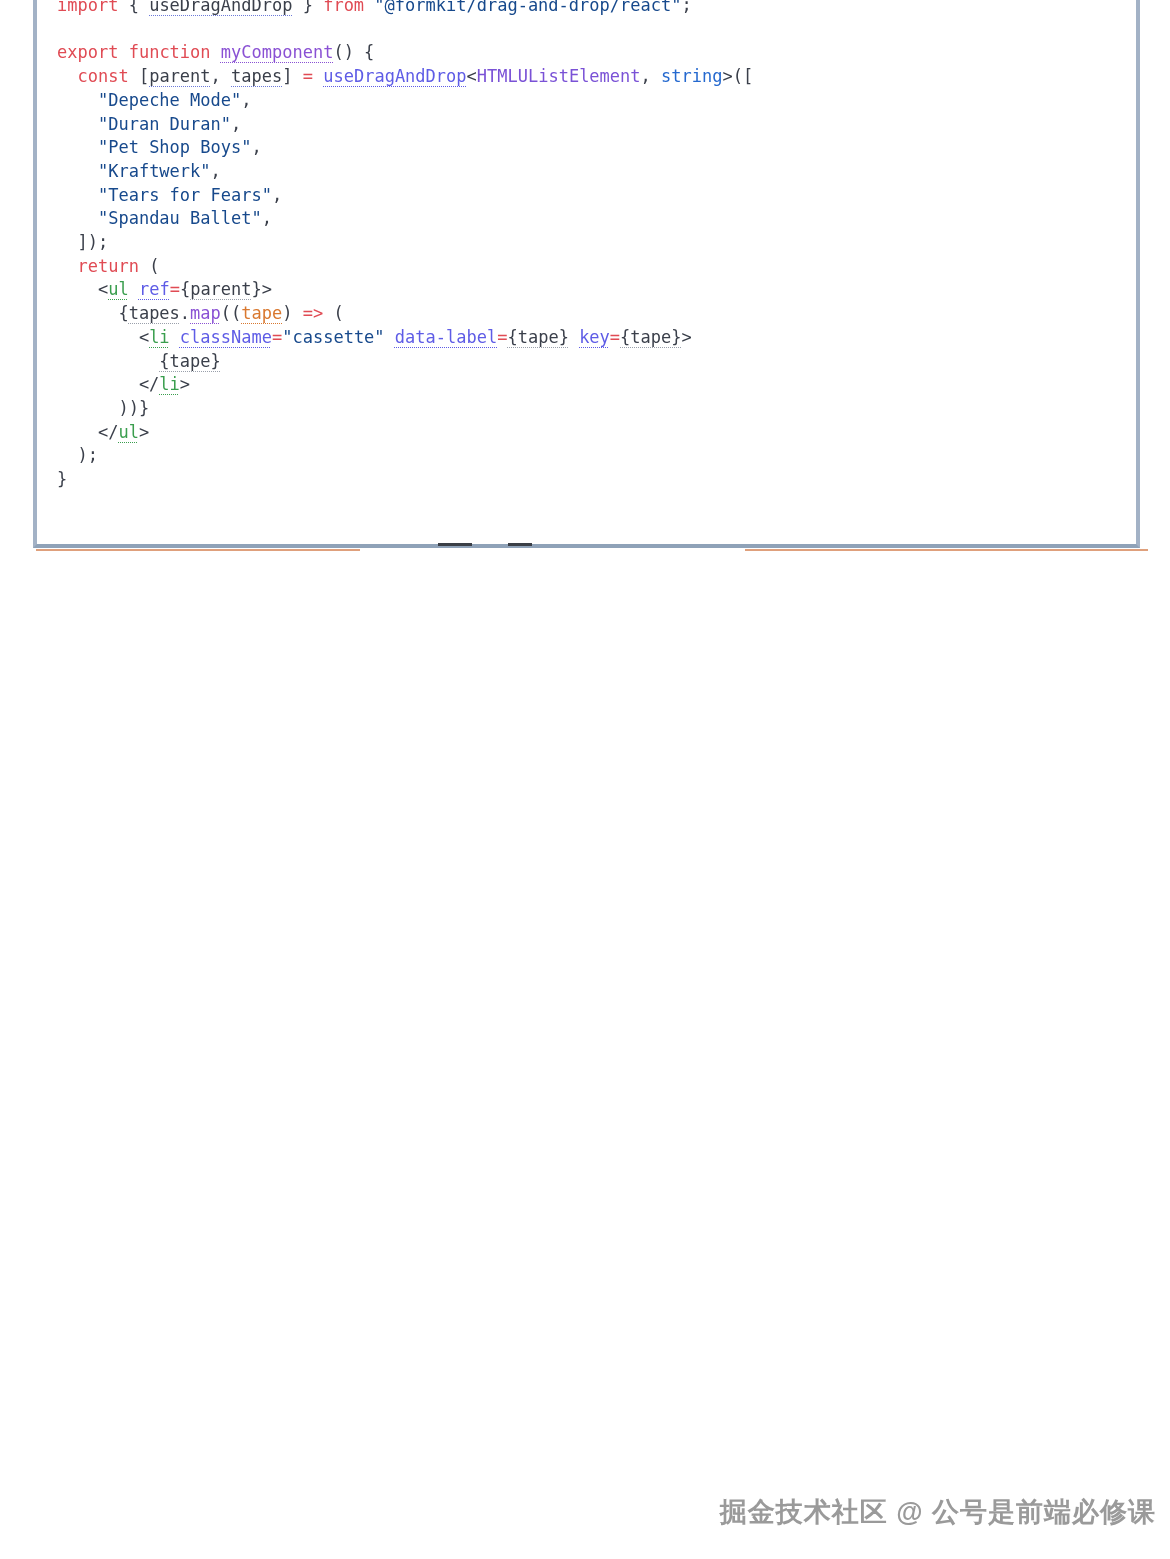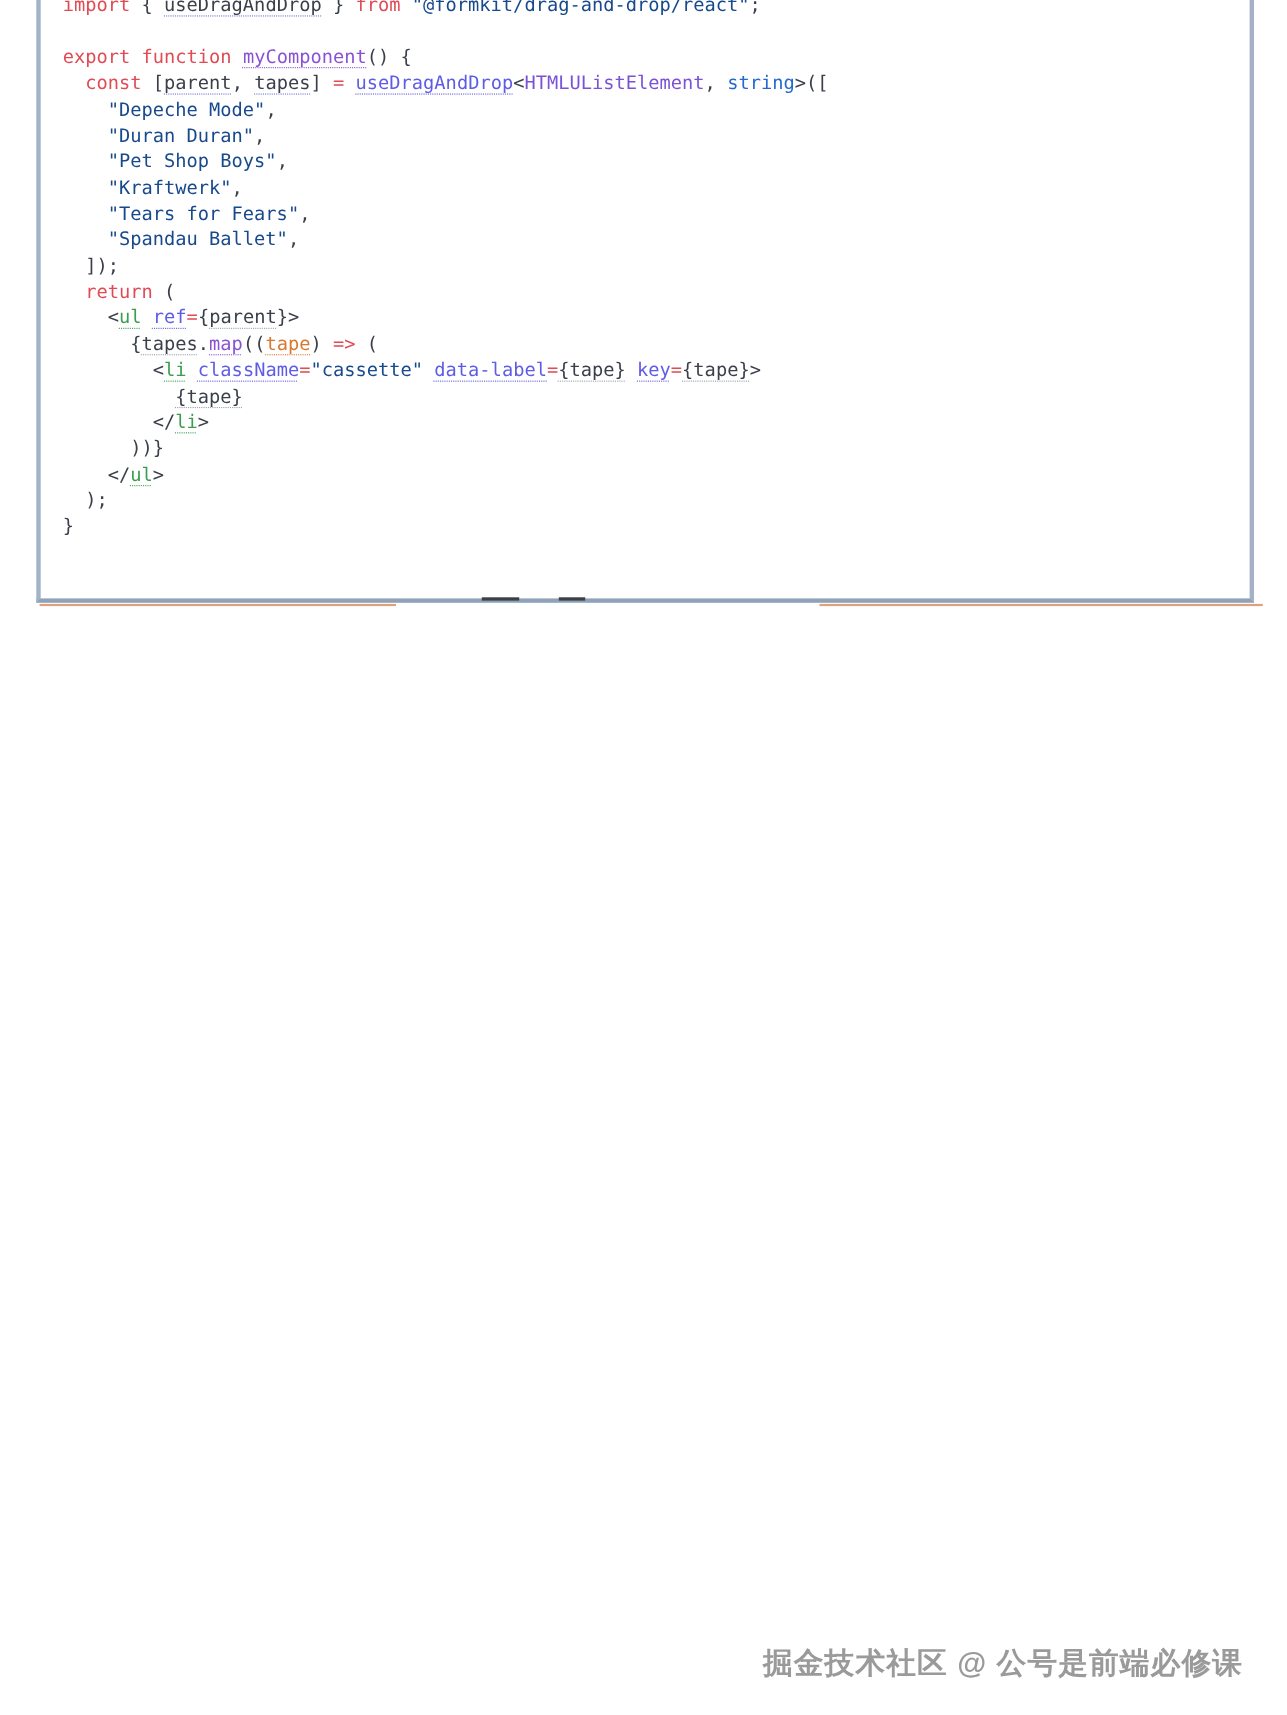--- a/index.html
+++ b/index.html
@@ -42,21 +42,21 @@
     background: #dfa07c;
   }
   .divider-dash {
     position: absolute;
     height: 3px;
     background: #3b3f46;
   }
   .watermark {
     position: absolute;
     top: 1494px;
-    right: 40px;
+    right: 14px;
     font-family: "Liberation Sans", "DejaVu Sans", sans-serif;
     font-size: 27px;
     font-weight: bold;
     letter-spacing: 1px;
     color: #9a9a9a;
     text-shadow: 2px 2px 0 #ffffff;
     white-space: nowrap;
   }
 </style>
 </head>

